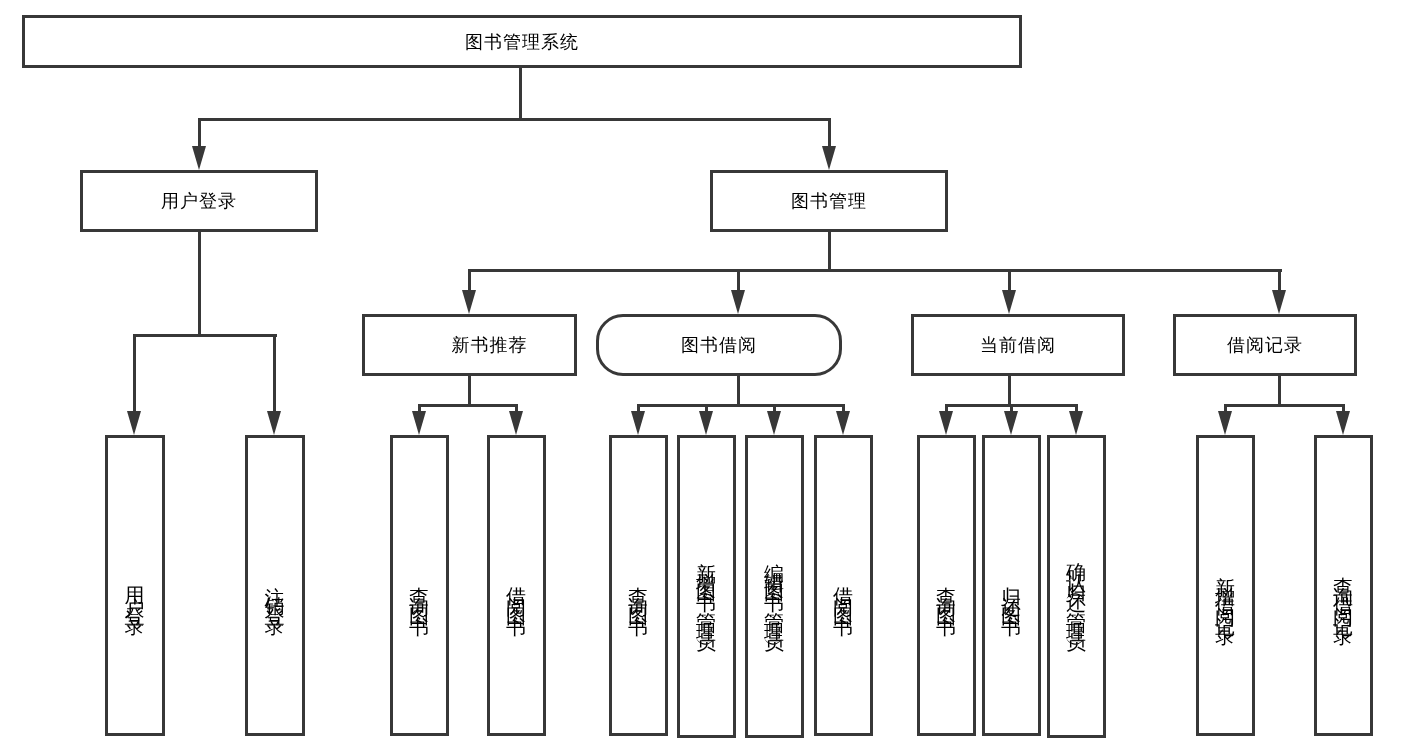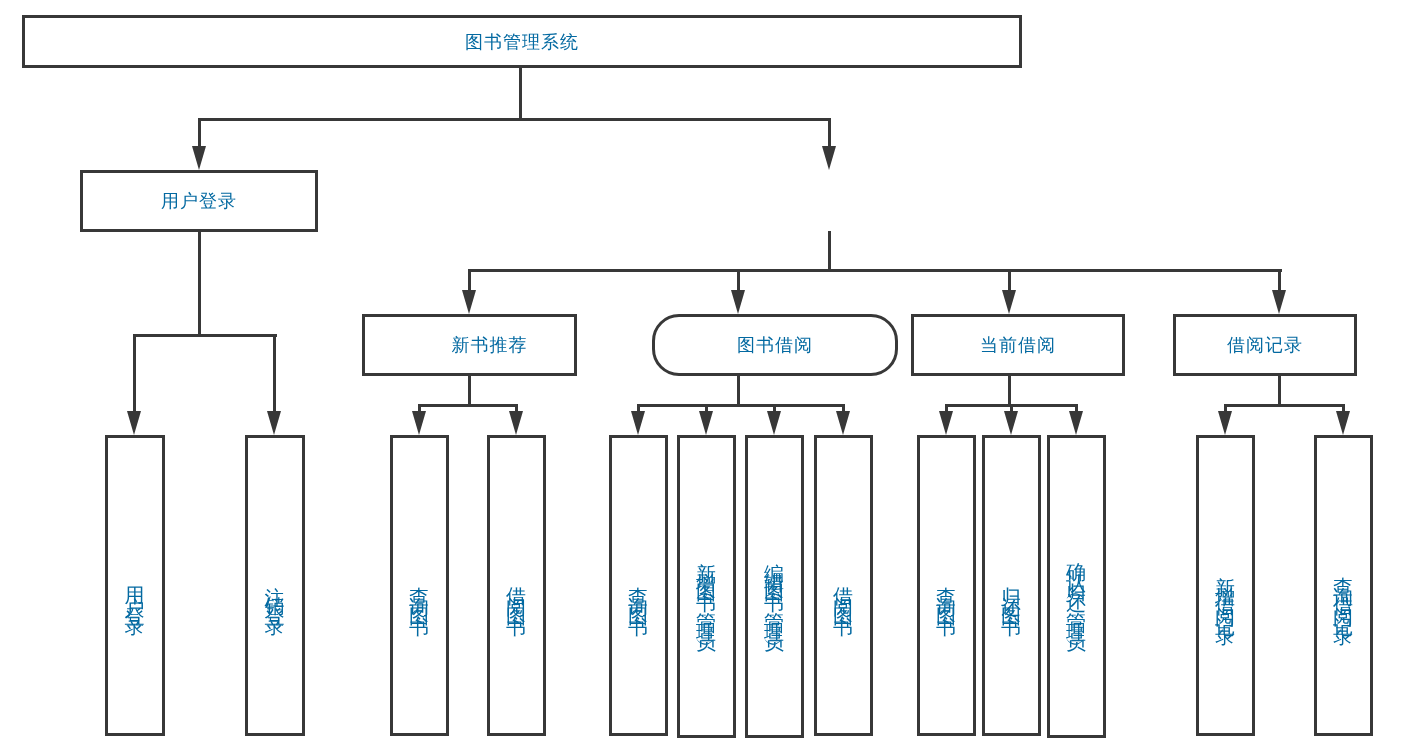--- a/index.html
+++ b/index.html
@@ -11,21 +11,21 @@
     overflow:hidden;
   }
   .box{
     position:absolute;
     box-sizing:border-box;
     border:3px solid #383838;
     background:#ffffff;
     display:flex;
     align-items:center;
     justify-content:center;
-    color:#0369a1;
+    color:#000000;
     font-size:18px;
     letter-spacing:1px;
   }
   .vbox{
     writing-mode:vertical-rl;
     text-orientation:mixed;
     font-size:20px;
     letter-spacing:10px;
     line-height:1;
     padding-top:10px;
@@ -52,24 +52,25 @@
 </style>
 </head>
 <body>
 
 <div id="stage">
 
   <div class="box" style="left:22px;top:15px;width:1000px;height:53px;">图书管理系统</div>
 
   <div class="box" style="left:80px;top:170px;width:238px;height:62px;">用户登录</div>
 
+  <div class="box" style="left:710px;top:170px;width:238px;height:62px;">图书管理</div>
 
   <div class="box" style="left:362px;top:314px;width:215px;height:62px;padding-left:40px;">新书推荐</div>
 
-  <div class="box" style="left:652px;top:314px;width:246px;height:62px;border-radius:27px;">图书借阅</div>
+  <div class="box" style="left:596px;top:314px;width:246px;height:62px;border-radius:27px;">图书借阅</div>
 
   <div class="box" style="left:903px;top:314px;width:214px;height:62px;margin-left:8px;">当前借阅</div>
 
   <div class="box" style="left:1173px;top:314px;width:184px;height:62px;">借阅记录</div>
 
   <div class="box vbox" style="left:105px;top:435px;width:60px;height:301px;">用户登录</div>
 
   <div class="box vbox" style="left:245px;top:435px;width:60px;height:301px;">注销登录</div>
 
   <div class="box vbox" style="left:390px;top:435px;width:59px;height:301px;">查询图书</div>

